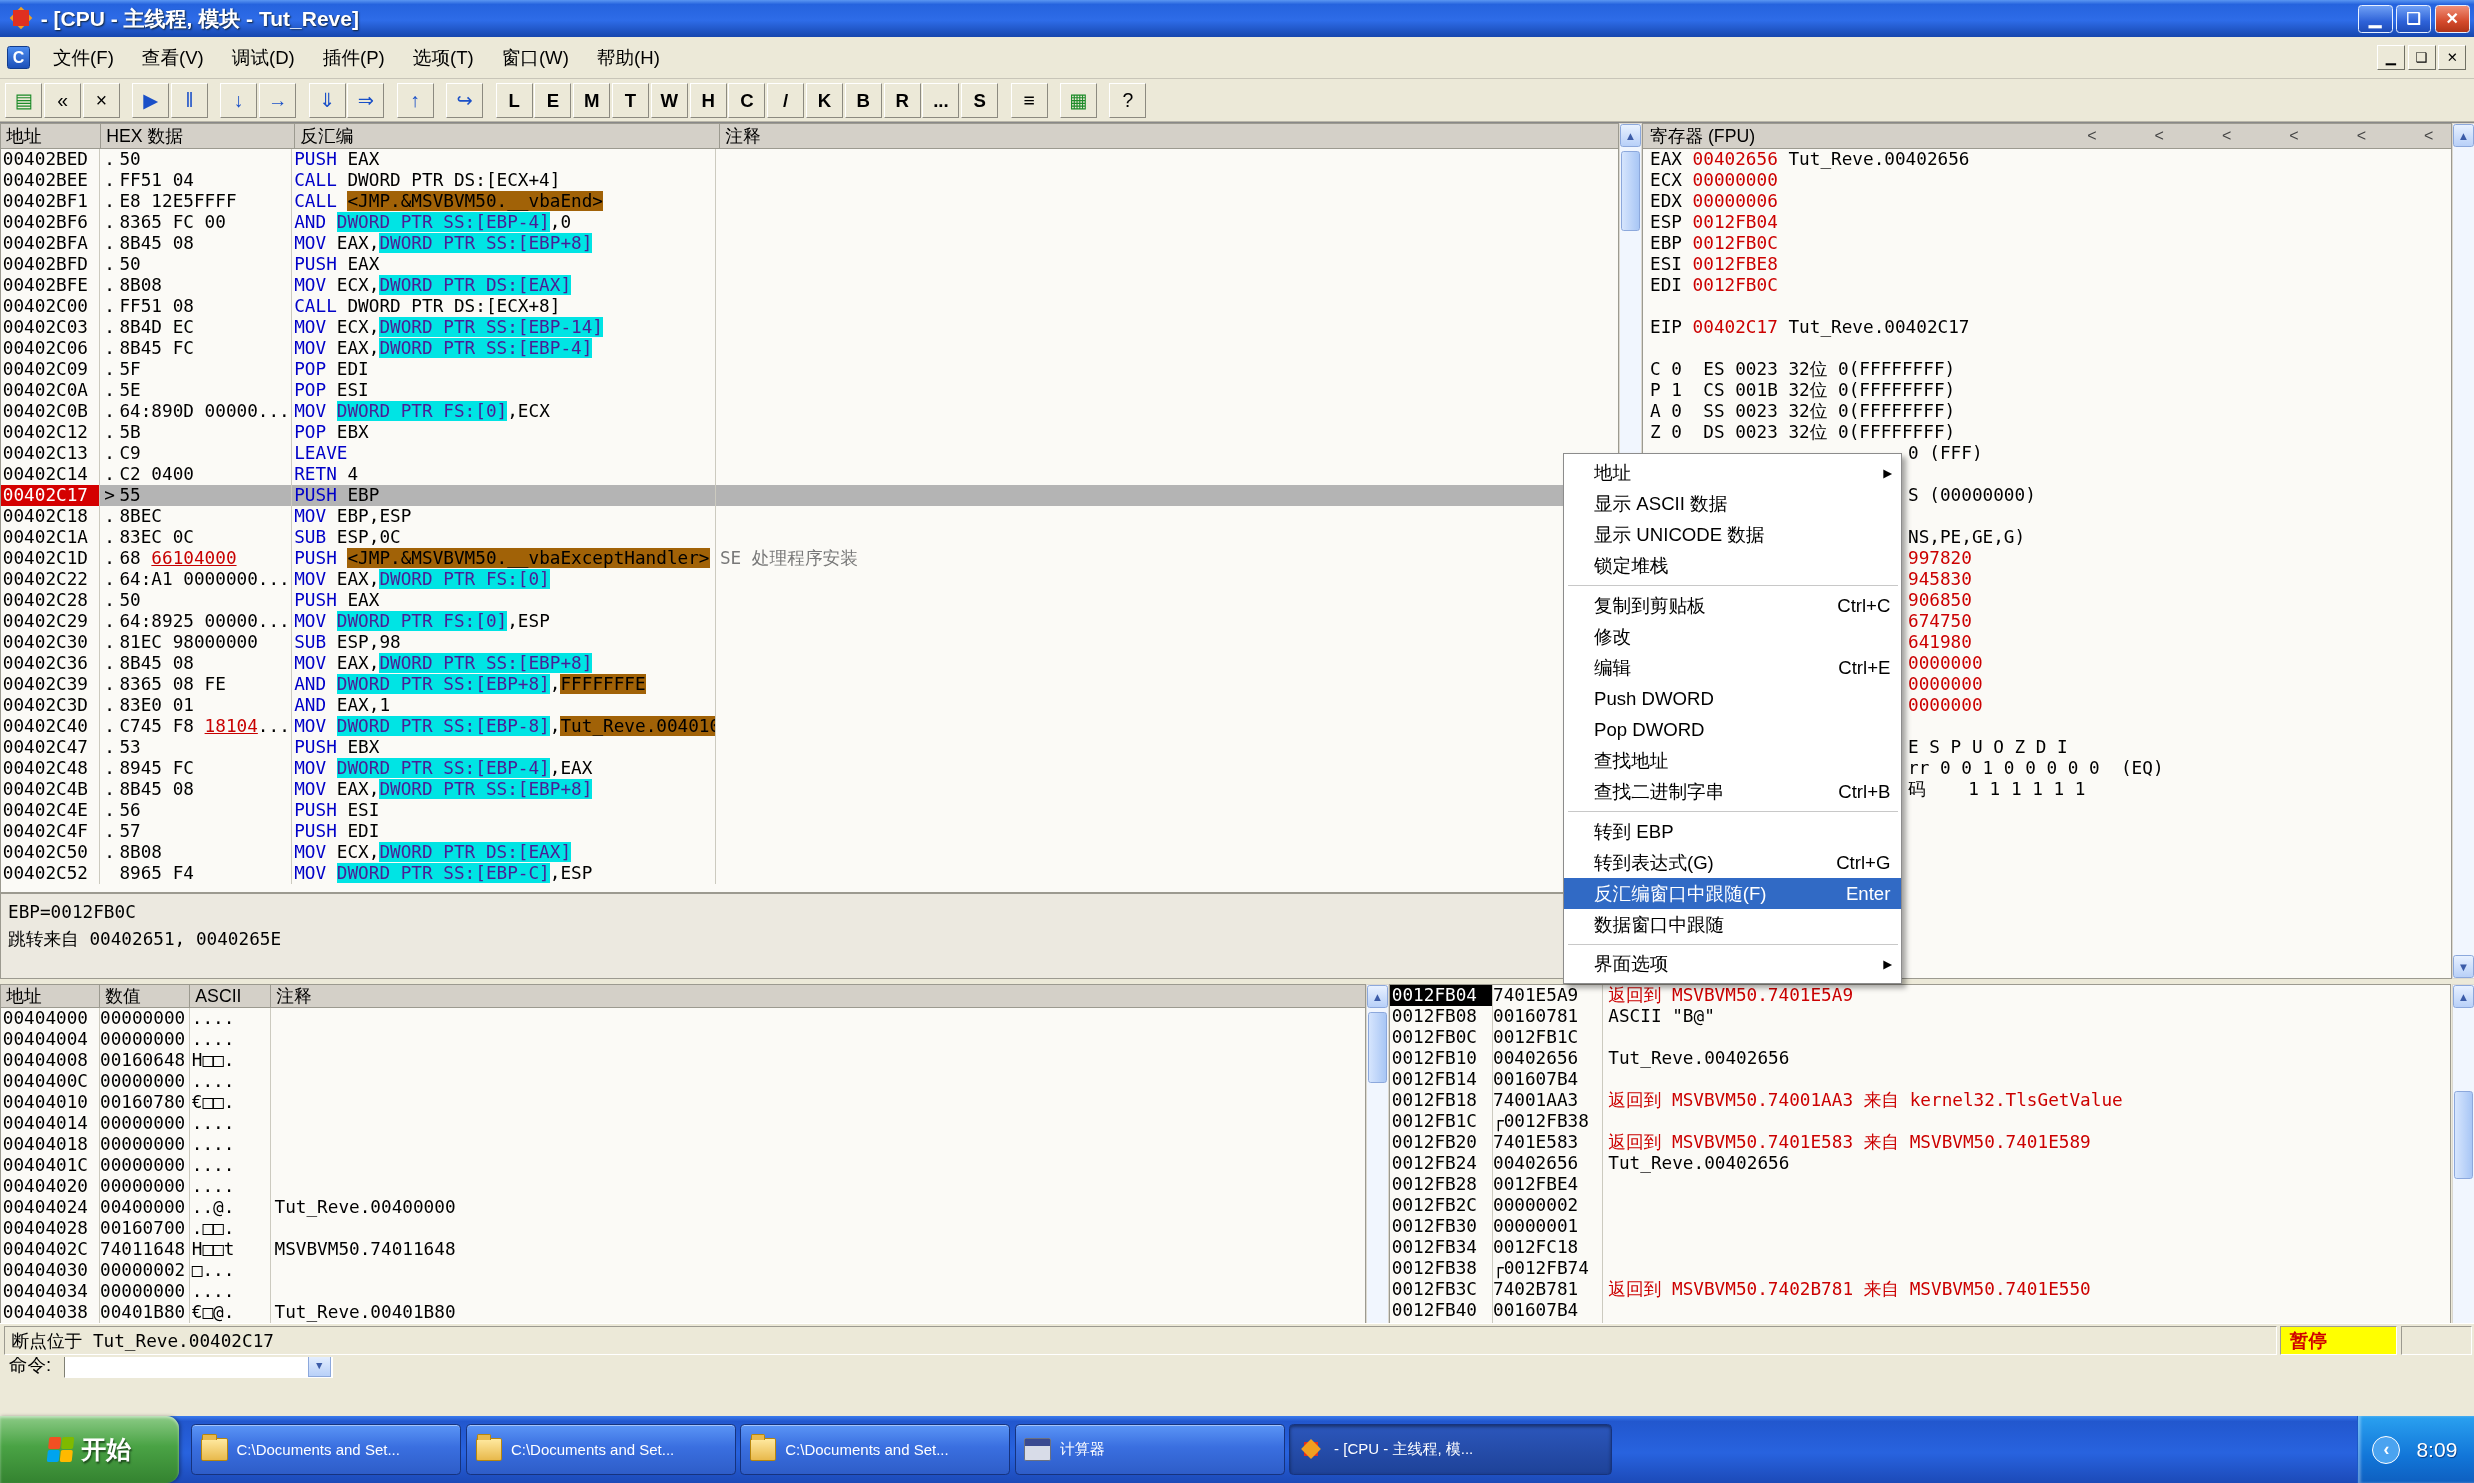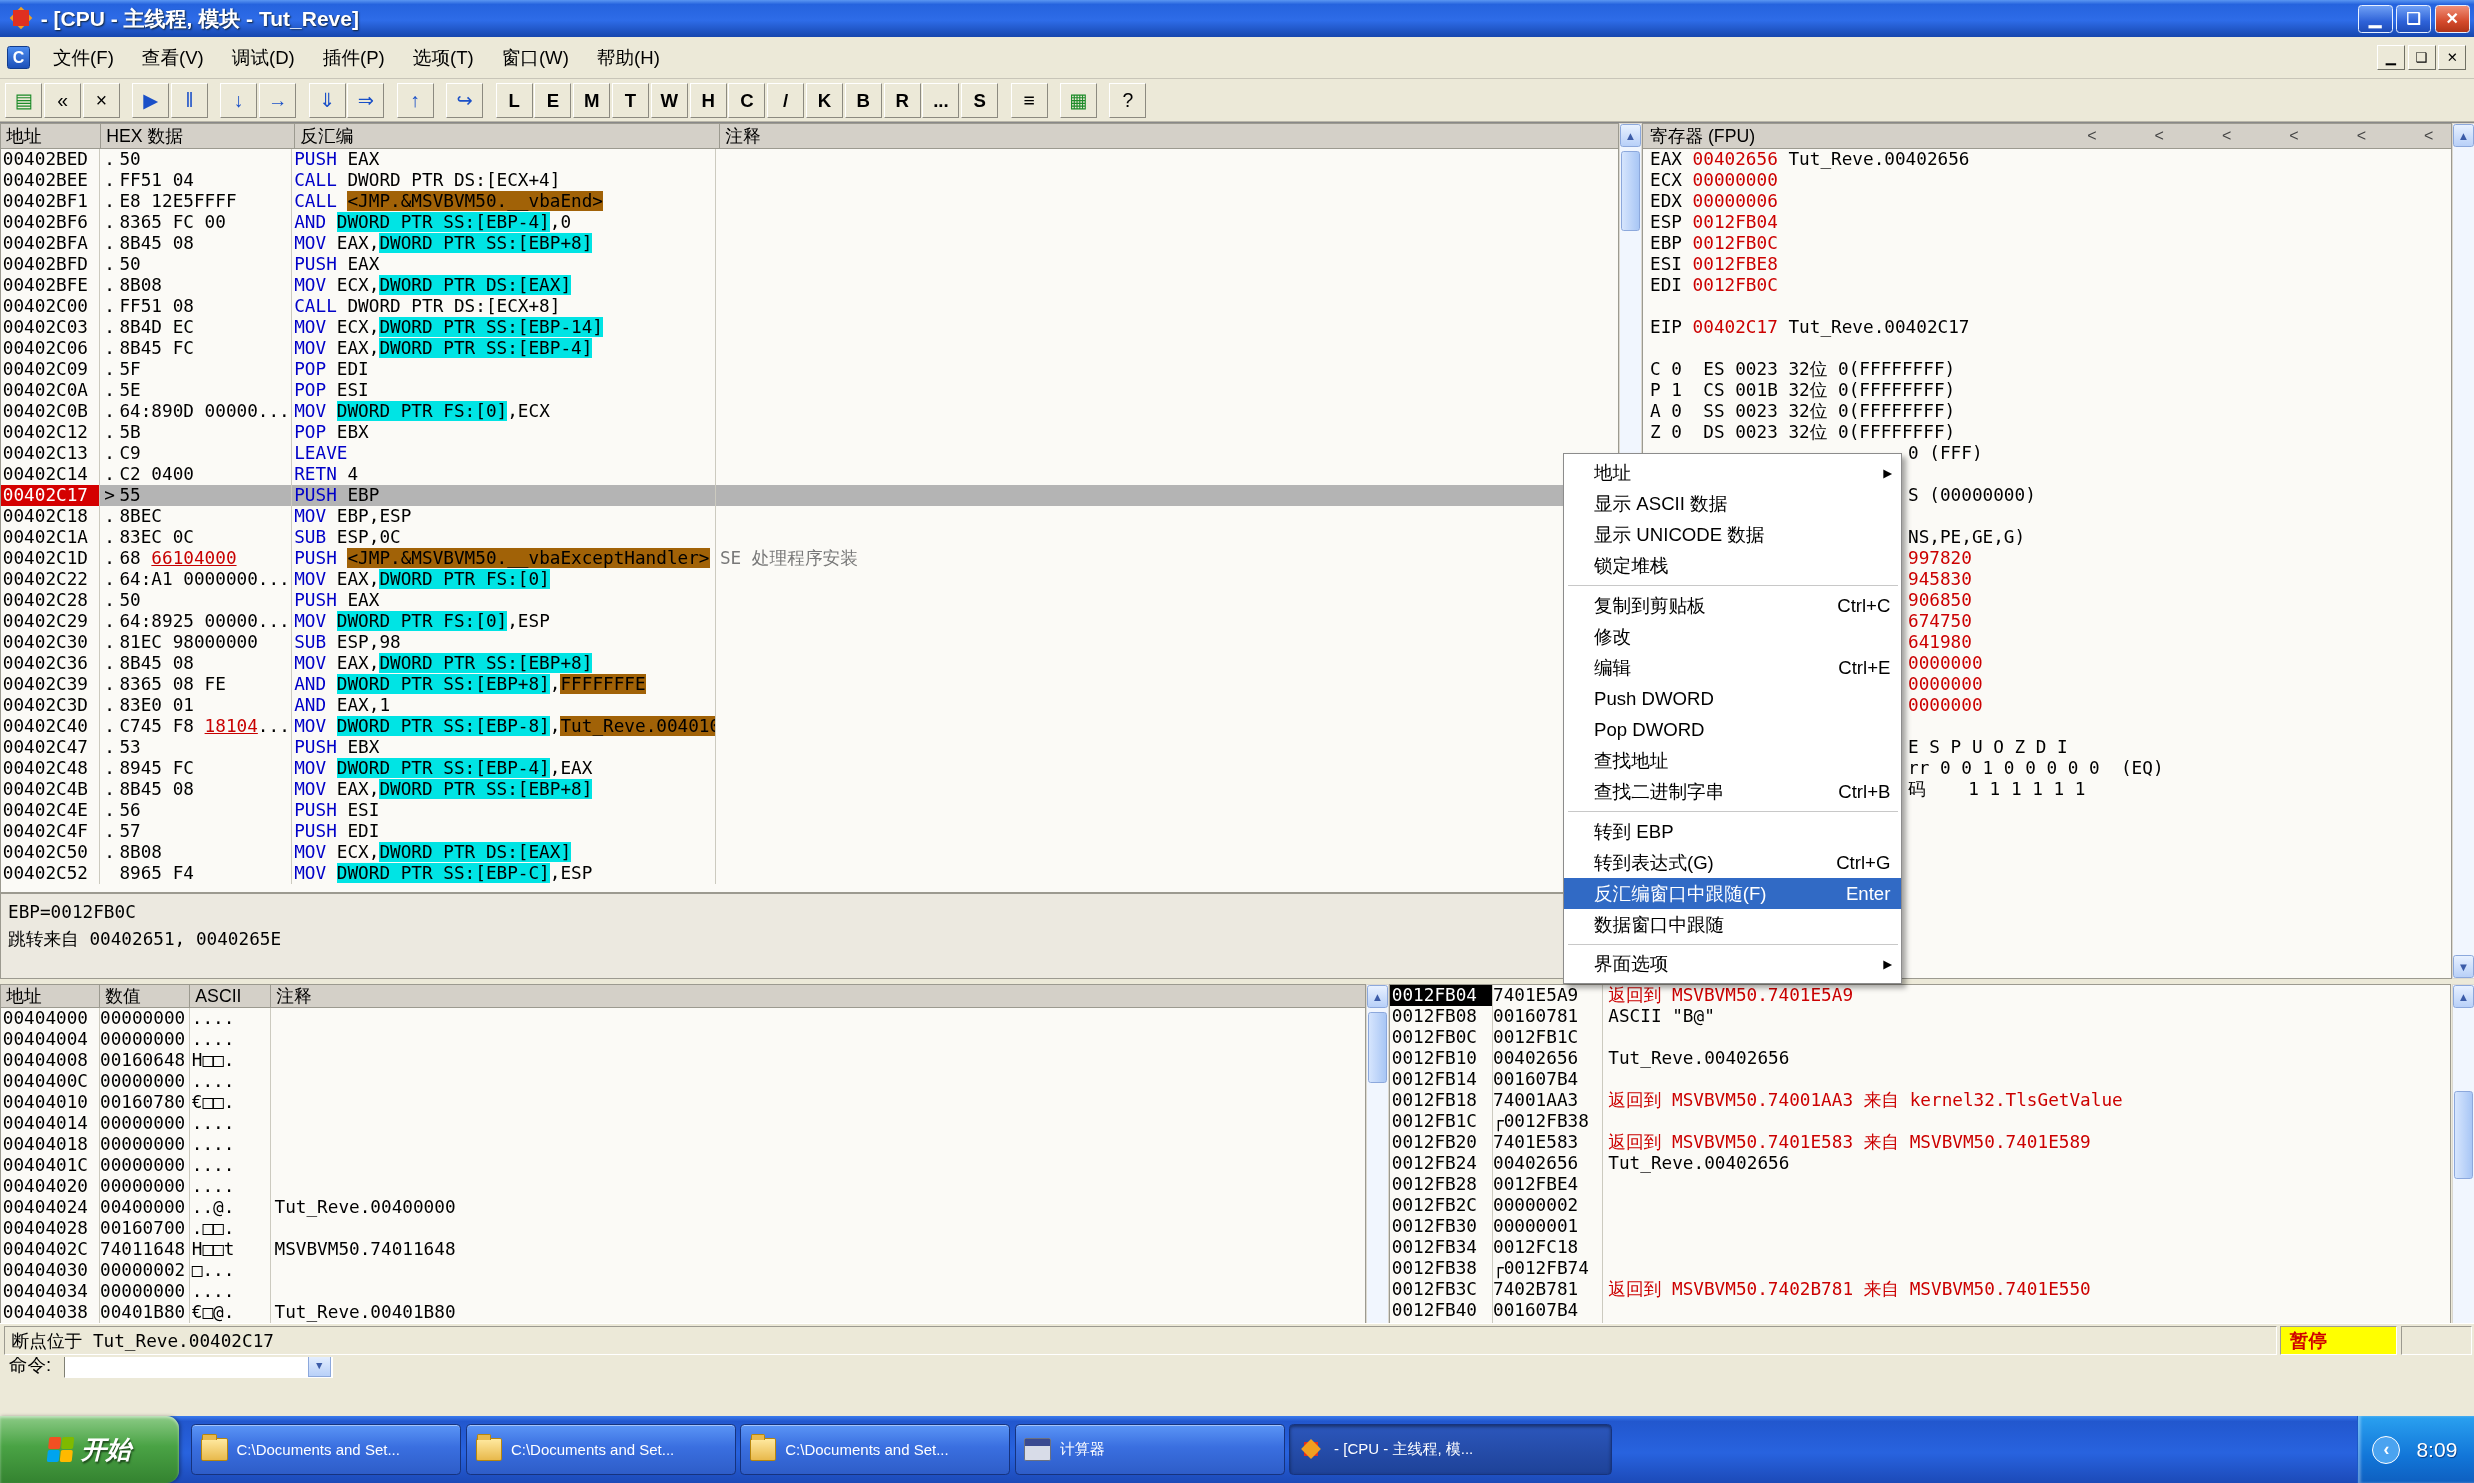--- a/index.html
+++ b/index.html
@@ -57,21 +57,21 @@
   #disasm-body { position:absolute; left:0; top:25px; right:0; bottom:0; font-family:"DejaVu Sans Mono",monospace; font-size:17.7px; }
   .drow { display:flex; height:21px; line-height:21px; white-space:pre; }
   .drow.sel { background:#B4B4B4; }
   .c-addr { width:99px; padding-left:1.8px; border-right:0.9px solid #CCCABF; overflow:hidden; flex:0 0 auto; }
   .c-addr.bp { background:#D40000; color:#fff; }
   .c-dot { width:19.4px; text-align:center; flex:0 0 auto; }
   .c-hex { width:173px; border-right:0.9px solid #CCCABF; overflow:hidden; flex:0 0 auto; }
   .c-asm { width:424px; border-right:0.9px solid #CCCABF; overflow:hidden; flex:0 0 auto; padding-left:1.8px; }
   .c-cmt { flex:1; overflow:hidden; color:#787878; padding-left:3.5px; }
   .mn { color:#0000C8; }
-  .memop { background:#00E4E4; color:#000000; }
+  .memop { background:#00E4E4; color:#4c1d95; }
   .jmpop { background:#a16207; color:#000; }
   .redu { color:#C80000; text-decoration:underline; }
 
   
   #registers { left:1642px; top:0; width:810px; height:856px; }
   #reg-lines { position:absolute; left:0; top:25px; right:0; bottom:0; font-family:"DejaVu Sans Mono",monospace; font-size:17.7px; }
   .rline { height:21px; line-height:21px; white-space:pre; padding-left:7px; overflow:hidden; }
   .rval { color:#CC0000; }
   .frag { padding-left:265px; }
   .frag.red { color:#CC0000; }
@@ -140,21 +140,21 @@
     color:#D00000; font-size:18.6px; font-weight:bold; display:flex; align-items:center; padding-left:8.8px; }
   #status-grip { width:71px; margin:1.8px 3.5px 1.8px 0; border:0.9px solid; border-color:#9C9A90 #fff #fff #9C9A90; }
 
   
   #taskbar { position:absolute; left:0; top:1416px; width:2475px; height:67px;
     background:linear-gradient(180deg,#3A7BEE 0%,#2257CE 8%,#2863DF 55%,#1C4AB8 100%); display:flex; align-items:center; }
   #start-button { width:179px; height:67px; border-radius:0 12.4px 12.4px 0;
     background:linear-gradient(180deg,#8CCB86 0%,#4AA345 45%,#348330 100%);
     display:flex; align-items:center; justify-content:center; gap:8.8px;
     box-shadow:inset 0 1.8px 2.7px rgba(255,255,255,.5), 1.8px 0 3.5px rgba(0,0,0,.3); }
-  #start-label { color:#fff; font-size:25px; font-weight:bold; font-style:italic; text-shadow:0.9px 1.8px 1.8px #1E4A1C; }
+  #start-label { color:#fff; font-size:25px; font-weight:bold; text-shadow:0.9px 1.8px 1.8px #1E4A1C; }
   .flag { display:grid; grid-template-columns:11.5px 11.5px; grid-template-rows:11.5px 11.5px; gap:1.8px; transform:skew(-6deg); }
   .flag i { border-radius:1.8px; }
   .flag .f1{background:#F25022}.flag .f2{background:#7FBA00}.flag .f3{background:#00A4EF}.flag .f4{background:#FFB900}
   #task-items { display:flex; gap:4.4px; margin-left:12.4px; flex:1; height:67px; align-items:center; }
   .task-item { width:270px; height:51px; border-radius:4.4px; border:0.9px solid #16337E;
     background:linear-gradient(180deg,#5B95F6,#3A6FE0 45%,#2E5DC8);
     box-shadow:inset 0 0.9px 0 rgba(255,255,255,.45); display:flex; align-items:center; padding:0 8.8px; gap:8.8px; }
   .task-item.active { width:323px; background:linear-gradient(180deg,#2C57BC,#1E4298);
     box-shadow:inset 0 1.8px 3.5px rgba(0,0,0,.45); }
   .task-label { color:#fff; font-size:15px; white-space:nowrap; overflow:hidden; text-overflow:ellipsis; }

